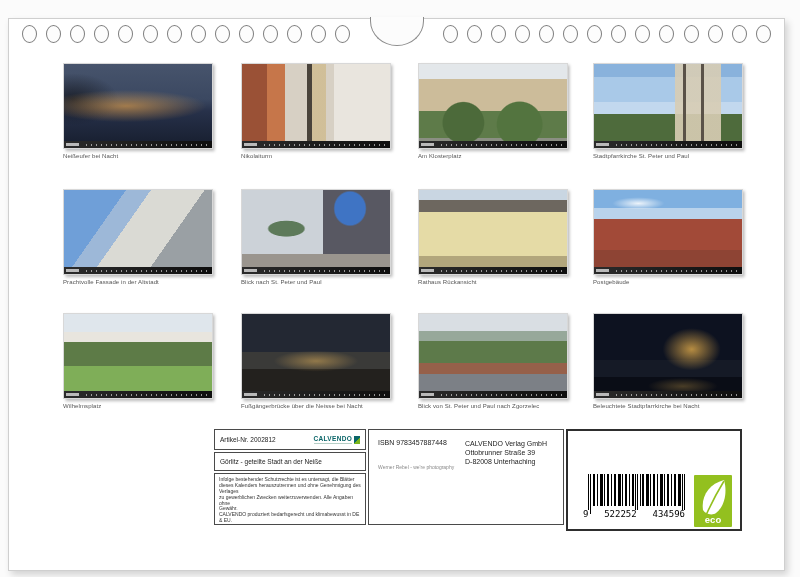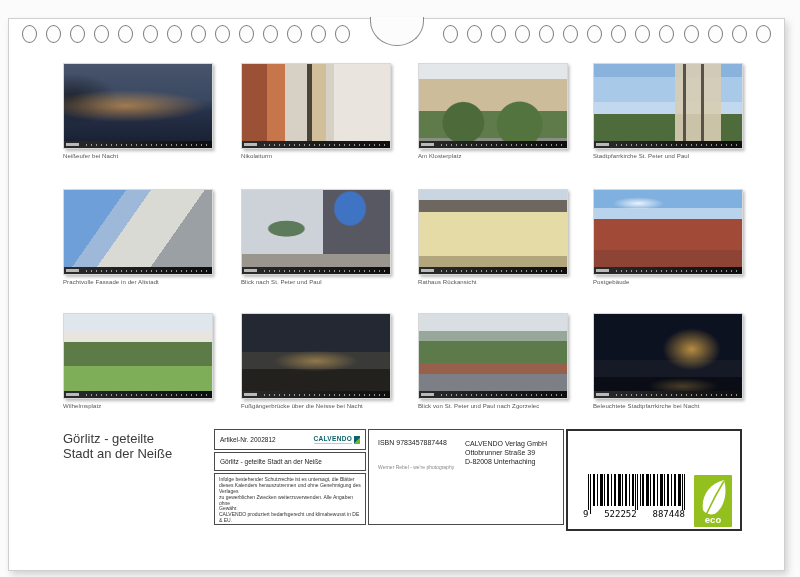--- a/index.html
+++ b/index.html
@@ -161,24 +161,20 @@
       </div>
     <figcaption class="cap">Blick von St. Peter und Paul nach Zgorzelec</figcaption>
   </figure>
   <figure class="thumb" style="left:584px;top:294px;">
     <div class="img c12">
         <div class="datestrip"></div>
       </div>
     <figcaption class="cap">Beleuchtete Stadtpfarrkirche bei Nacht</figcaption>
   </figure>
 
-  <div class="back-title">
-    <div>Görlitz - geteilte</div>
-    <div>Stadt an der Neiße</div>
-  </div>
 
   <div class="info-box">
     <div class="cellA">
       <span class="article">Artikel-Nr. 2002812</span>
       <span class="calvendo-wrap">
         <span class="calvendo">CALVENDO</span>
         <span class="logo-mark"></span>
       </span>
     </div>
     <div class="cellB">
@@ -234,21 +230,21 @@
         <rect x="79" y="0" width="2" height="32" fill="#000"></rect>
           <rect x="83" y="0" width="1" height="32" fill="#000"></rect>
         <rect x="86" y="0" width="2" height="32" fill="#000"></rect>
           <rect x="90" y="0" width="3" height="32" fill="#000"></rect>
         <rect x="94" y="0" width="1" height="40" fill="#000"></rect>
           <rect x="96" y="0" width="1" height="40" fill="#000"></rect>
       </svg>
       <div class="digits">
         <span>9</span>
         <span>522252</span>
-        <span>887448</span>
+        <span>434596</span>
       </div>
     </div>
     <svg class="eco" width="38" height="52" viewBox="0 0 38 52">
       <rect x="0" y="0" width="38" height="52" rx="1" fill="#93c01f"></rect>
       <path d="M30 5 C 15 9, 7 21, 9 35 C 11 39, 18 41, 22 38 C 32 30, 33 15, 30 5 Z" fill="#fff"></path>
       <path d="M9 47 C 15 33, 22 19, 30 6" stroke="#93c01f" stroke-width="1.6" fill="none"></path>
       <text x="19" y="48" text-anchor="middle" font-size="9.5" font-weight="bold" fill="#fff" font-family="Liberation Sans, sans-serif">eco</text>
     </svg>
   </div>
 

